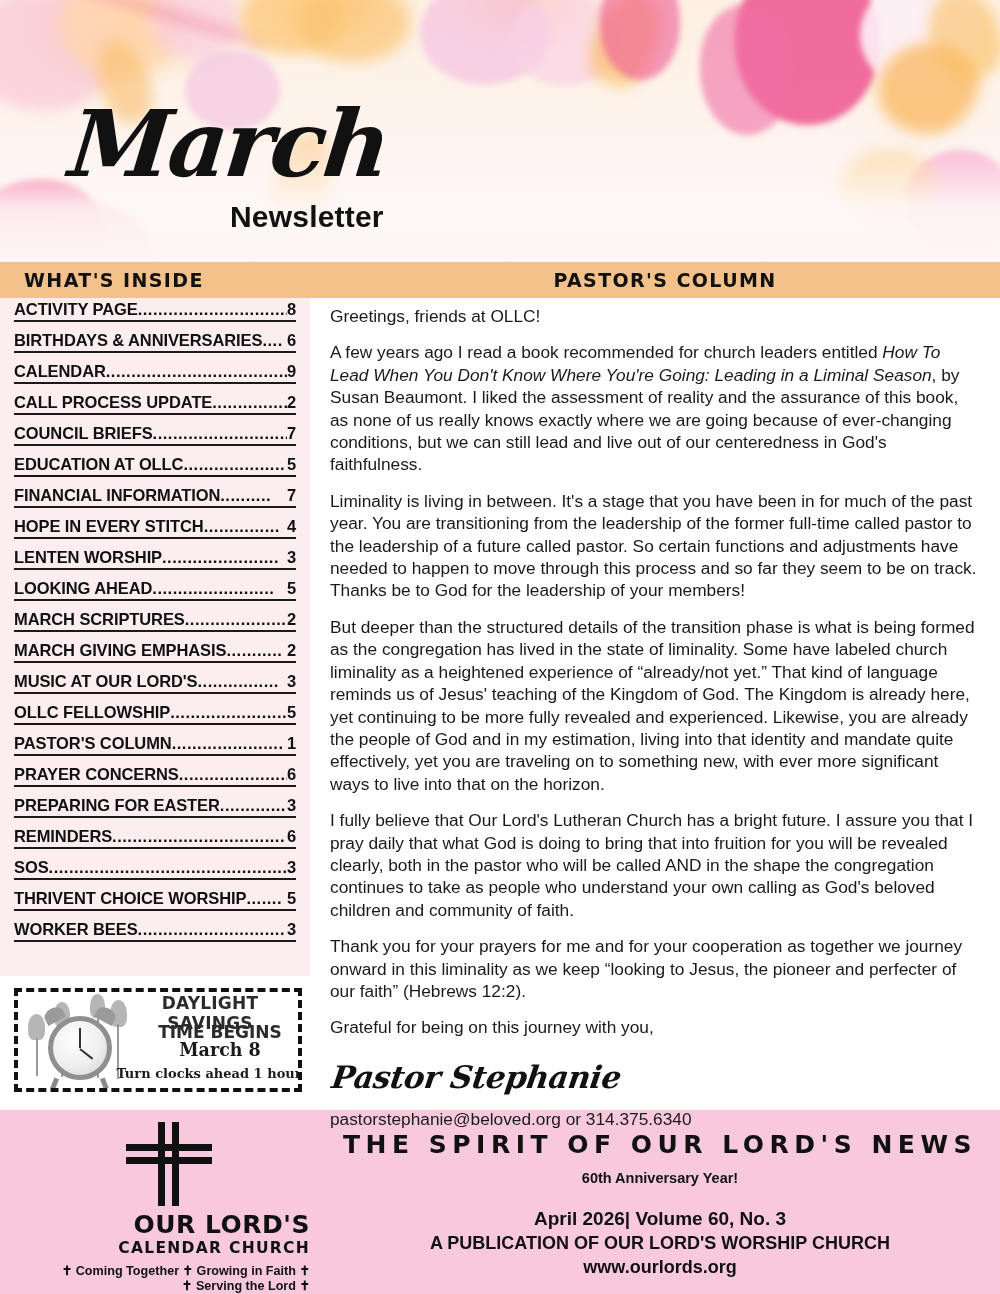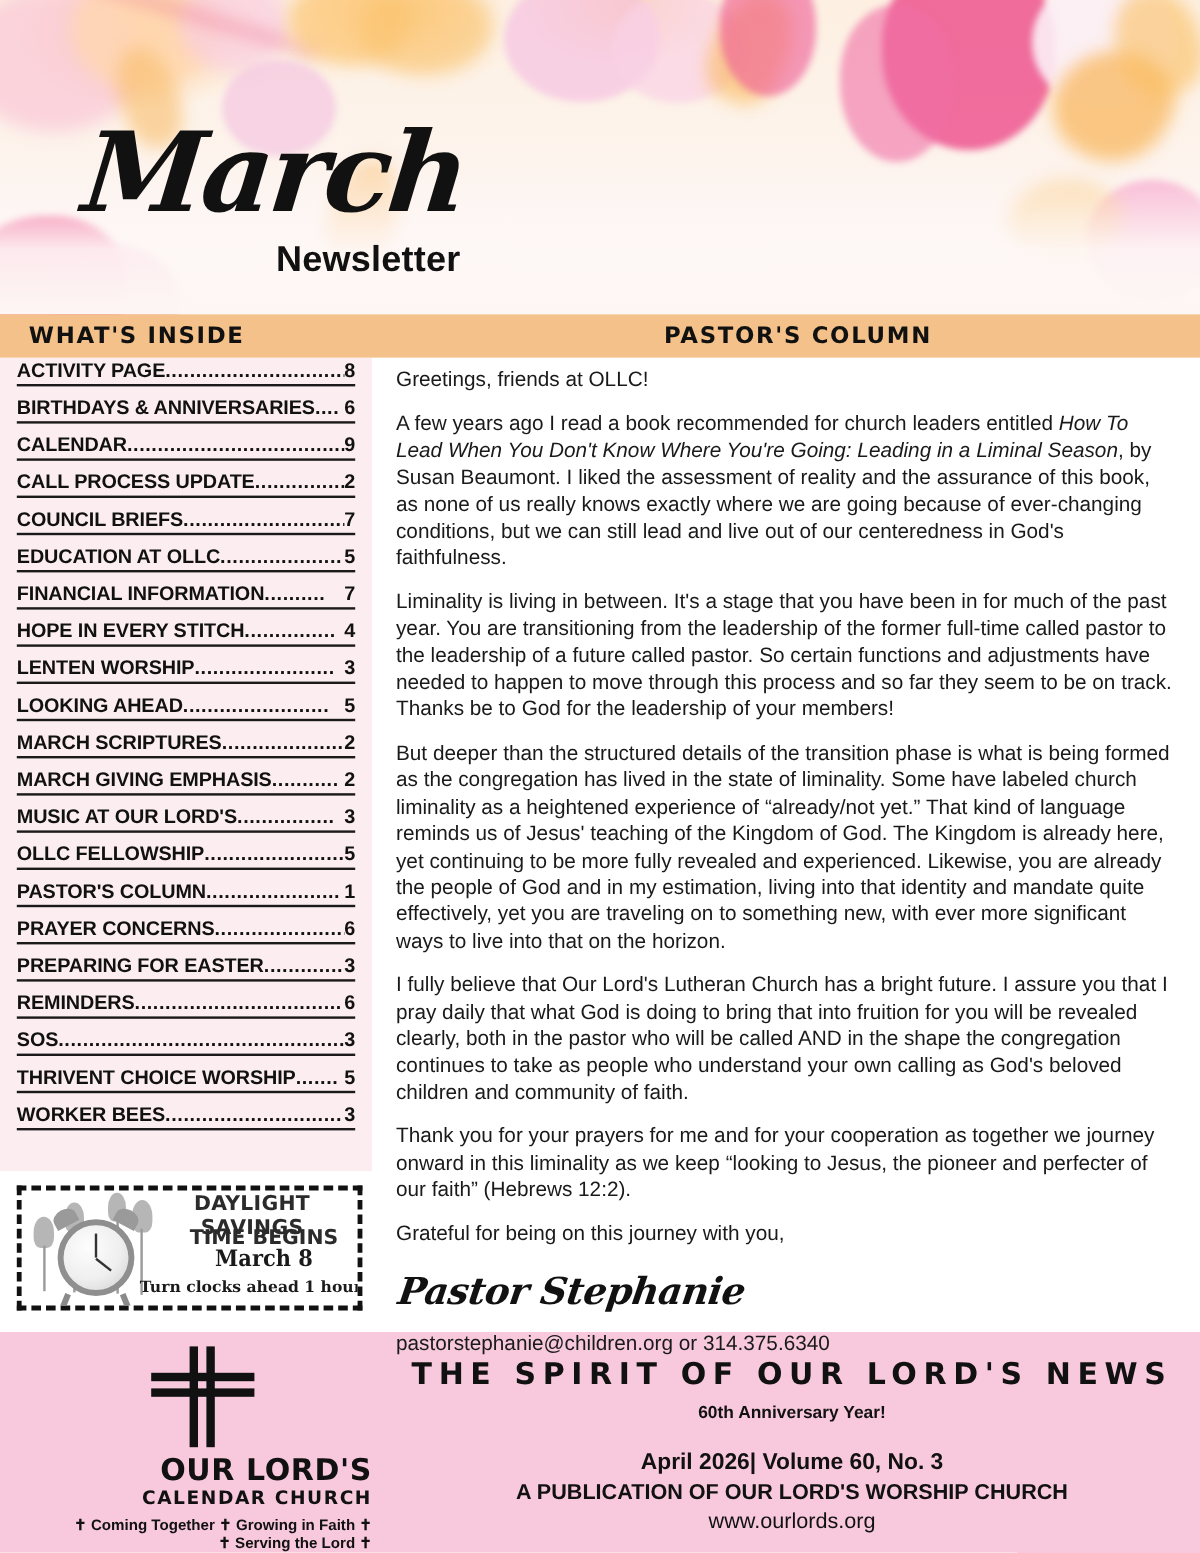--- a/index.html
+++ b/index.html
@@ -110,21 +110,21 @@
 
   .footer-right{position:absolute;left:330px;top:1116px;width:660px;text-align:center;}
   .news-title{font-family:"DejaVu Sans", sans-serif;font-weight:700;font-size:25px;
     letter-spacing:5.5px;color:#111;margin-top:14px;}
   .anniv{font-family:"Liberation Sans", sans-serif;font-weight:700;font-size:14.5px;
     color:#111;margin-top:11px;}
   .issue{font-family:"Liberation Sans", sans-serif;font-weight:700;font-size:19px;
     color:#111;margin-top:22px;}
   .pub{font-family:"Liberation Sans", sans-serif;font-weight:700;font-size:18px;
     color:#111;margin-top:3px;}
-  .web{font-family:"Liberation Sans", sans-serif;font-weight:400;font-size:18px;
+  .web{font-family:"Liberation Sans", sans-serif;font-weight:700;font-size:18px;
     color:#111;margin-top:3px;}
 </style>
 </head>
 <body>
 
 <div class="page">
 
   <div class="hero">
     <div class="blob" style="left:-30px;top:-10px;width:150px;height:120px;background:rgba(250,200,215,.75);"></div>
     <div class="blob" style="left:60px;top:-25px;width:120px;height:100px;background:rgba(255,215,175,.8);"></div>
@@ -332,21 +332,21 @@
 
   <div class="column">
     <p>Greetings, friends at OLLC!</p>
     <p><span>A few years ago I read a book recommended for church leaders entitled </span><span class="bk">How To Lead When You Don't Know Where You're Going: Leading in a Liminal Season</span><span>, by Susan Beaumont. I liked the assessment of reality and the assurance of this book, as none of us really knows exactly where we are going because of ever-changing conditions, but we can still lead and live out of our centeredness in God's faithfulness.</span></p>
     <p>Liminality is living in between. It's a stage that you have been in for much of the past year. You are transitioning from the leadership of the former full-time called pastor to the leadership of a future called pastor. So certain functions and adjustments have needed to happen to move through this process and so far they seem to be on track. Thanks be to God for the leadership of your members!</p>
     <p>But deeper than the structured details of the transition phase is what is being formed as the congregation has lived in the state of liminality. Some have labeled church liminality as a heightened experience of “already/not yet.” That kind of language reminds us of Jesus' teaching of the Kingdom of God. The Kingdom is already here, yet continuing to be more fully revealed and experienced. Likewise, you are already the people of God and in my estimation, living into that identity and mandate quite effectively, yet you are traveling on to something new, with ever more significant ways to live into that on the horizon.</p>
     <p>I fully believe that Our Lord's Lutheran Church has a bright future. I assure you that I pray daily that what God is doing to bring that into fruition for you will be revealed clearly, both in the pastor who will be called AND in the shape the congregation continues to take as people who understand your own calling as God's beloved children and community of faith.</p>
     <p>Thank you for your prayers for me and for your cooperation as together we journey onward in this liminality as we keep “looking to Jesus, the pioneer and perfecter of our faith” (Hebrews 12:2).</p>
     <p>Grateful for being on this journey with you,</p>
     <div class="sig">Pastor Stephanie</div>
-    <div class="contact">pastorstephanie@children.org or 314.375.6340</div>
+    <div class="contact">pastorstephanie@beloved.org or 314.375.6340</div>
   </div>
 
   <div class="footer"></div>
   <div class="logo-wrap">
     <div class="cross">
       <div class="v v1"></div>
       <div class="v v2"></div>
       <div class="h h1"></div>
       <div class="h h2"></div>
     </div>

